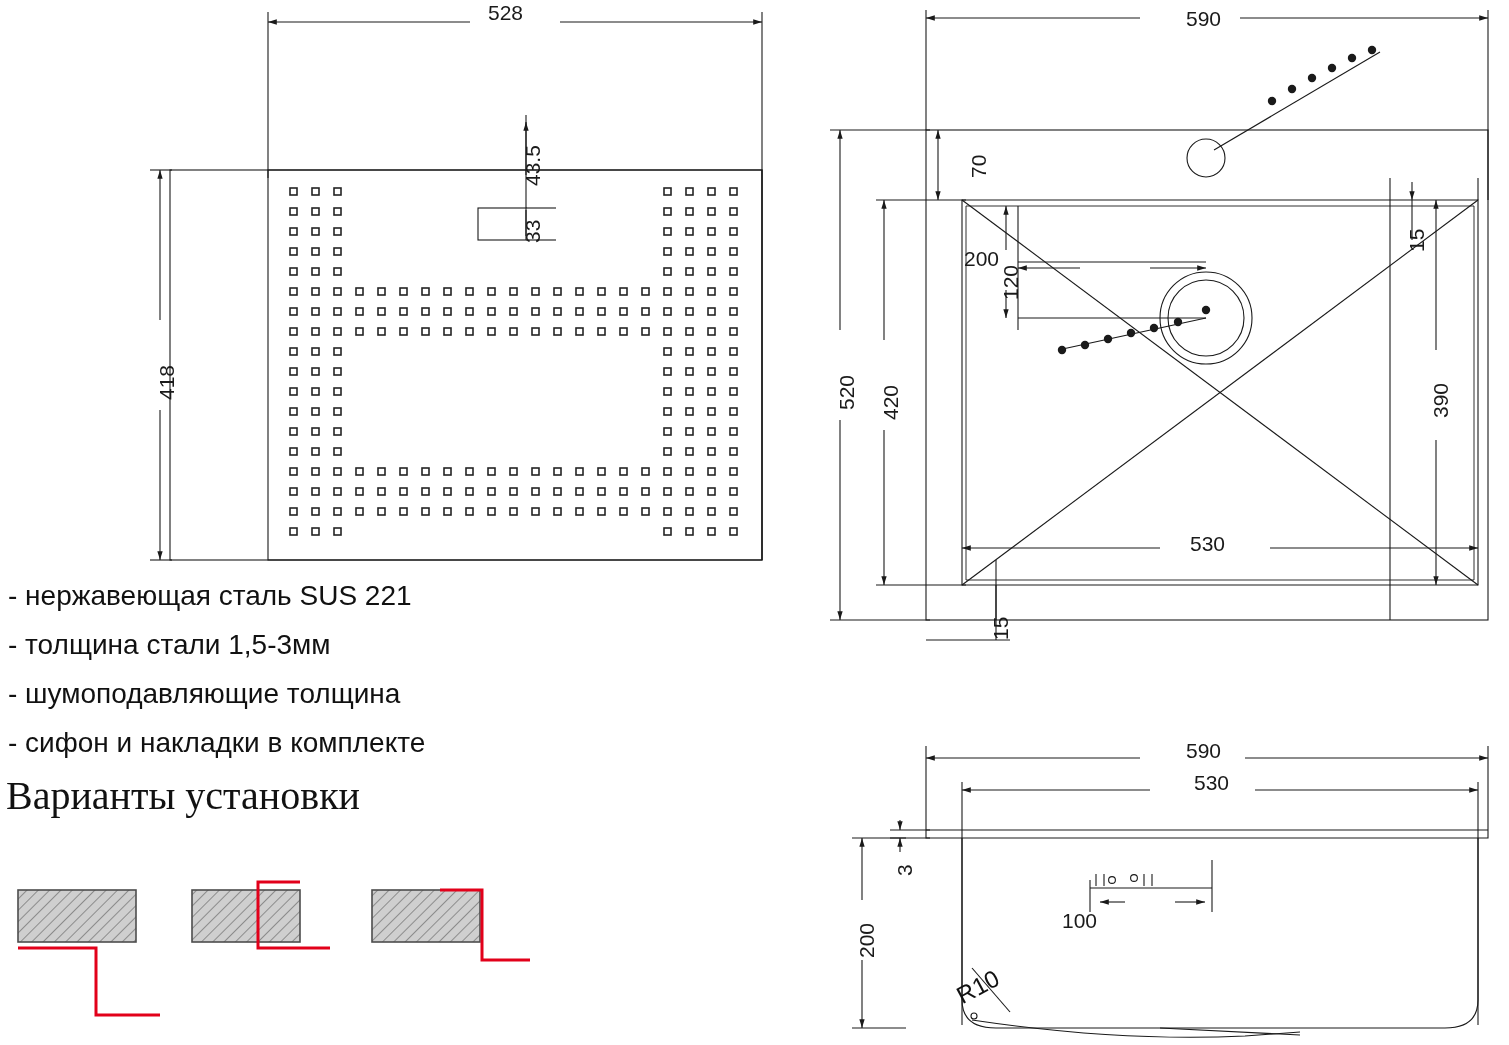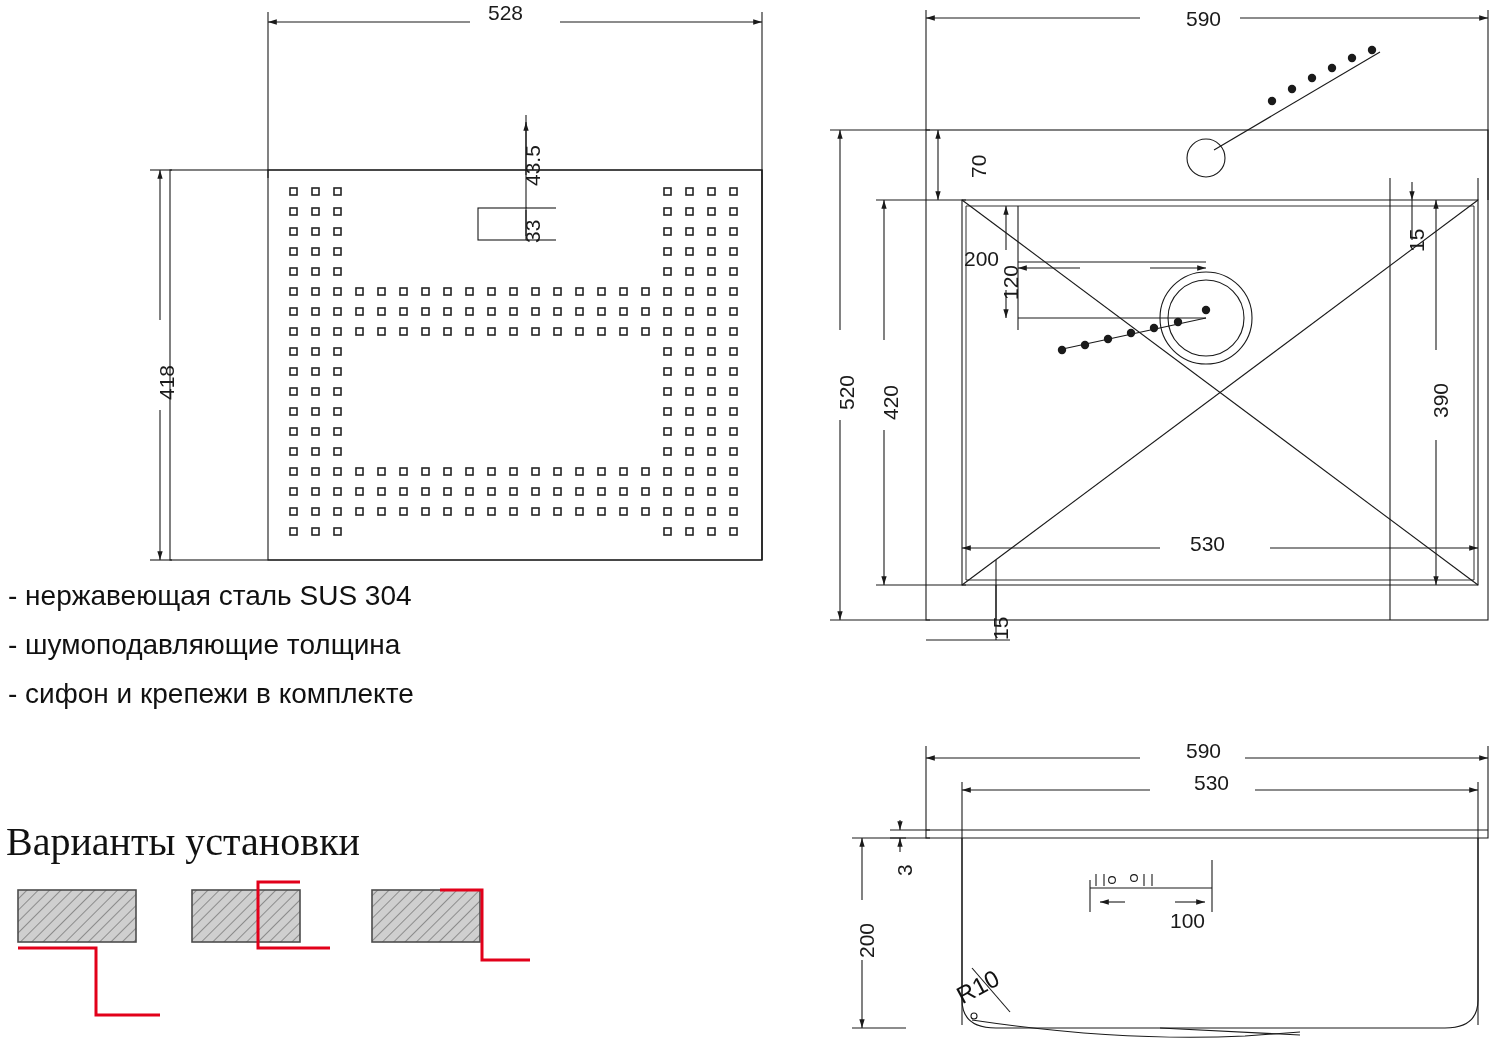--- a/index.html
+++ b/index.html
@@ -48,21 +48,21 @@
   .spec-line {
     font-family: "Liberation Sans", sans-serif;
     font-size: 28px;
     color: #111;
     margin-bottom: 17px;
     white-space: nowrap;
   }
   .install-title {
     position: absolute;
     left: 6px;
-    top: 818px;
+    top: 772px;
     font-family: "Liberation Serif", serif;
     font-size: 40px;
     color: #111;
     white-space: nowrap;
   }
   .r10-label {
     position: absolute;
     font-family: "Liberation Sans", sans-serif;
     font-size: 24px;
     color: #111;
@@ -488,24 +488,25 @@
   <div class="dim-txt vert" style="left:1406px; top:252px;">15</div>
   <div class="dim-txt" style="left:964px; top:248px;">200</div>
   <div class="dim-txt vert" style="left:1000px; top:300px;">120</div>
   <div class="dim-txt" style="left:1190px; top:533px;">530</div>
   <div class="dim-txt vert" style="left:1430px; top:418px;">390</div>
 
   <div class="dim-txt" style="left:1186px; top:740px;">590</div>
   <div class="dim-txt" style="left:1194px; top:772px;">530</div>
   <div class="dim-txt vert" style="left:894px; top:876px;">3</div>
   <div class="dim-txt vert" style="left:856px; top:958px;">200</div>
-  <div class="dim-txt" style="left:1170px; top:910px;">100</div>
+  <div class="dim-txt" style="left:1062px; top:910px;">100</div>
   <div class="r10-label" style="left:952px; top:985px;">R10</div>
 
   <div class="spec-list">
-    <div class="spec-line">- нержавеющая сталь SUS 304</div>
+    <div class="spec-line">- нержавеющая сталь SUS 221</div>
+    <div class="spec-line">- толщина стали 1,5-3мм</div>
     <div class="spec-line">- шумоподавляющие толщина</div>
-    <div class="spec-line">- сифон и крепежи в комплекте</div>
+    <div class="spec-line">- сифон и накладки в комплекте</div>
   </div>
 
   <div class="install-title">Варианты установки</div>
 
 </div>
 
 </body></html>

